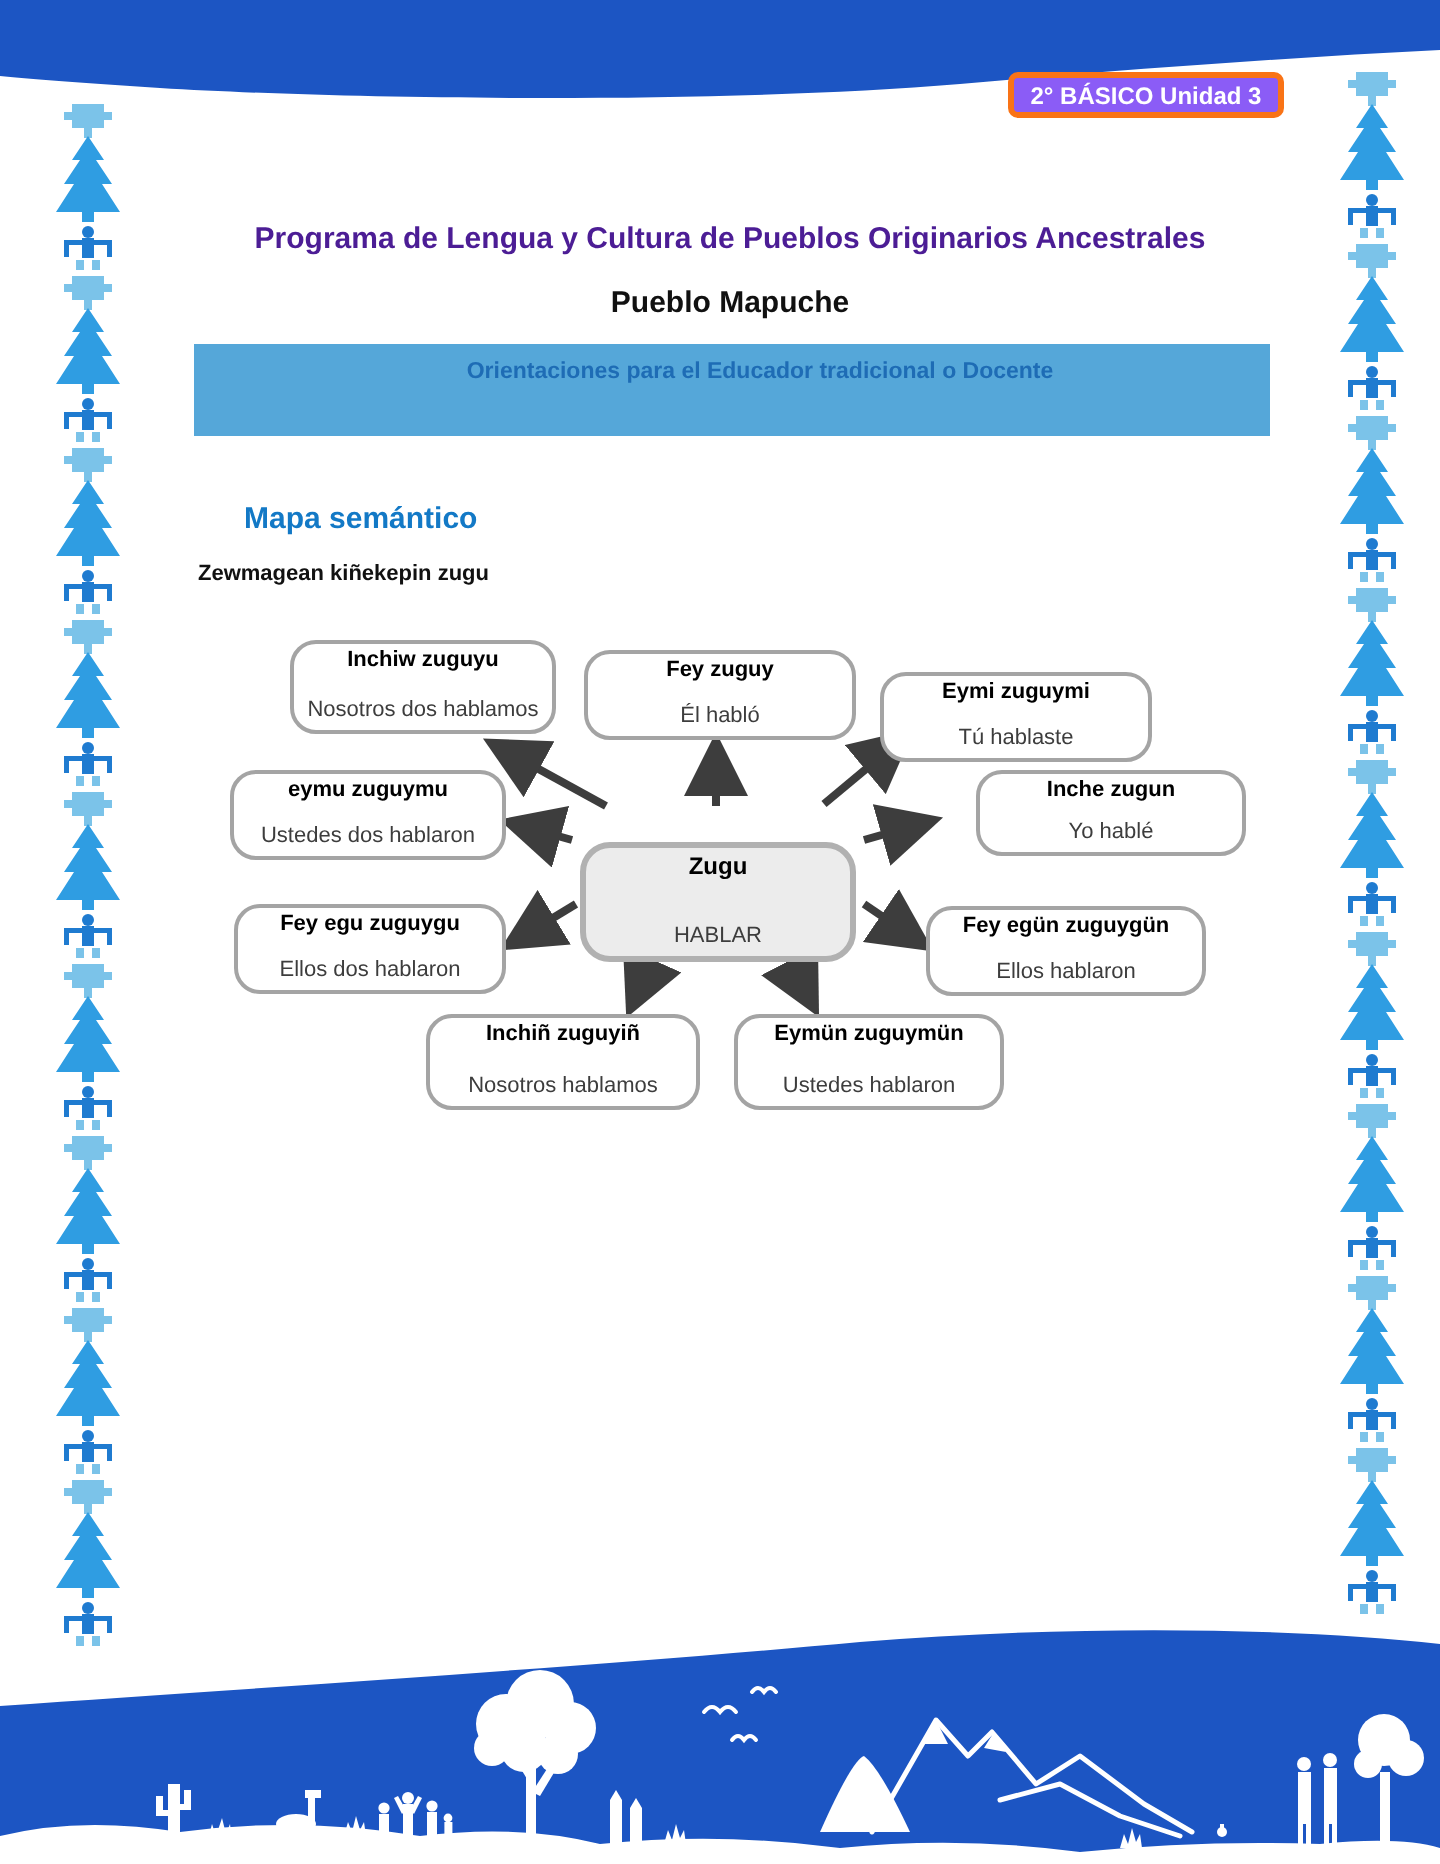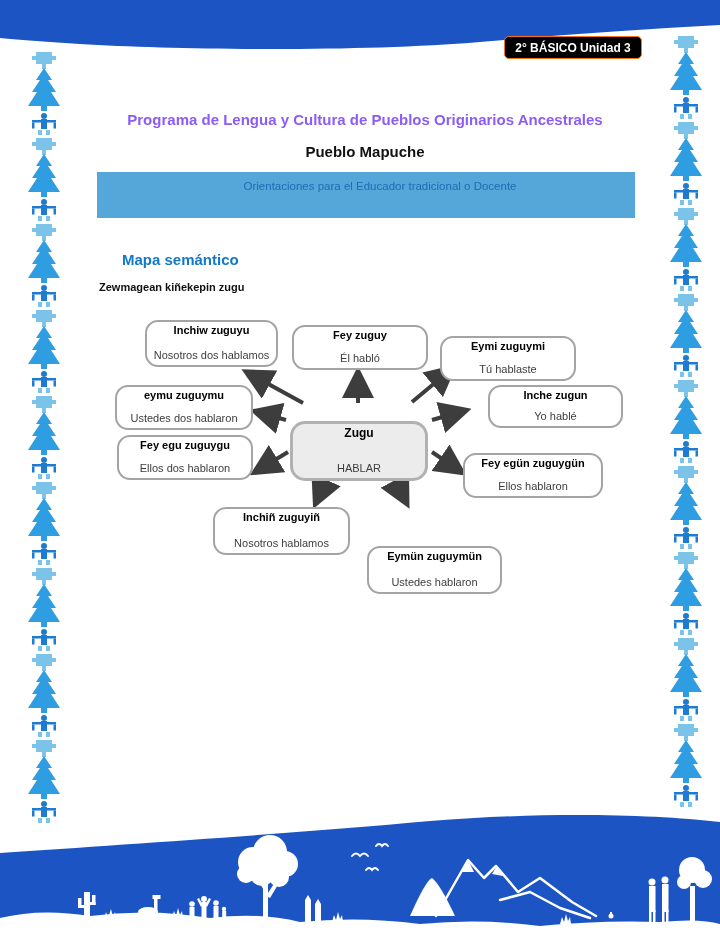--- a/index.html
+++ b/index.html
@@ -5,37 +5,37 @@
   * { margin:0; padding:0; box-sizing:border-box; }
   html,body { width:720px; height:932px; }
   body {
     position:relative; overflow:hidden; background:#ffffff;
     font-family:"Liberation Sans", sans-serif;
   }
   
   .top-band { position:absolute; left:0; top:0; }
   .unit-badge {
     position:absolute; left:504px; top:36px; width:138px; height:23px;
-    background:#000000; border:1px solid #f97316; border-radius:5px;
+    background:#8b5cf6; border:3px solid #f97316; border-radius:5px;
     color:#ffffff; font-size:12px; font-weight:bold;
     display:flex; align-items:center; justify-content:center;
   }
   
   .ornament { position:absolute; }
   .ornament.left  { left:22px;  top:52px; }
   .ornament.right { left:664px; top:36px; }
   
   .title-1 { position:absolute; left:90px; top:111px; width:550px;
-    text-align:center; font-size:15px; font-weight:bold; color:#8b5cf6; }
+    text-align:center; font-size:15px; font-weight:bold; color:#4c1d95; }
   .title-2 { position:absolute; left:90px; top:143px; width:550px;
     text-align:center; font-size:15px; font-weight:bold; color:#111111; }
   .banner { position:absolute; left:97px; top:172px; width:538px; height:46px;
     background:#55a7d9; }
   .banner-text { margin-top:8px; text-align:center; font-size:11.5px;
-    font-weight:normal; color:#1e6cb5;padding-left:28px; }
+    font-weight:bold; color:#1e6cb5;padding-left:28px; }
   .section-heading { position:absolute; left:122px; top:251px;
     font-size:15px; font-weight:bold; color:#1379c6; }
   .intro-text { position:absolute; left:99px; top:281px;
     font-size:11px; font-weight:bold; color:#111111; letter-spacing:0; }
   
   .arrows { position:absolute; left:0; top:300px; pointer-events:none; }
   .node {
     position:absolute; background:#ffffff; border:2.5px solid #a4a4a4;
     border-radius:13px; display:flex; flex-direction:column;
     align-items:center; justify-content:space-between; text-align:center;
@@ -43,24 +43,24 @@
   }
   .node .t { font-size:11px; font-weight:bold; color:#000000; }
   .node .s { font-size:11px; color:#3d3d3d; }
   .node.center { background:#ececec; border:3px solid #b1b1b1; border-radius:15px; }
   .node.center .t { font-size:12px; }
   .n0 { left:145px; top:320px; width:133px; height:47px; }
   .n1 { left:292px; top:325px; width:136px; height:45px; }
   .n2 { left:440px; top:322px; width:136px; height:45px;margin-top:14px; }
   .n3 { left:115px; top:385px; width:138px; height:45px; }
   .n4 { left:468px; top:385px; width:135px; height:43px;margin-left:20px; }
-  .n5 { left:117px; top:435px; width:136px; height:45px; }
+  .n5 { left:117px; top:452px; width:136px; height:45px; }
   .n6 { left:463px; top:453px; width:140px; height:45px; }
   .n7 { left:213px; top:507px; width:137px; height:48px; }
-  .n8 { left:367px; top:507px; width:135px; height:48px;margin-top:39px; }
+  .n8 { left:367px; top:507px; width:135px; height:48px; }
   .nc { left:290px; top:421px; width:138px; height:60px; }
   
   .bottom-art { position:absolute; left:0; bottom:0; }
 </style>
 </head>
 <body>
 
 <svg width="0" height="0" style="position:absolute" aria-hidden="true">
   <defs>
     <g id="motif">

